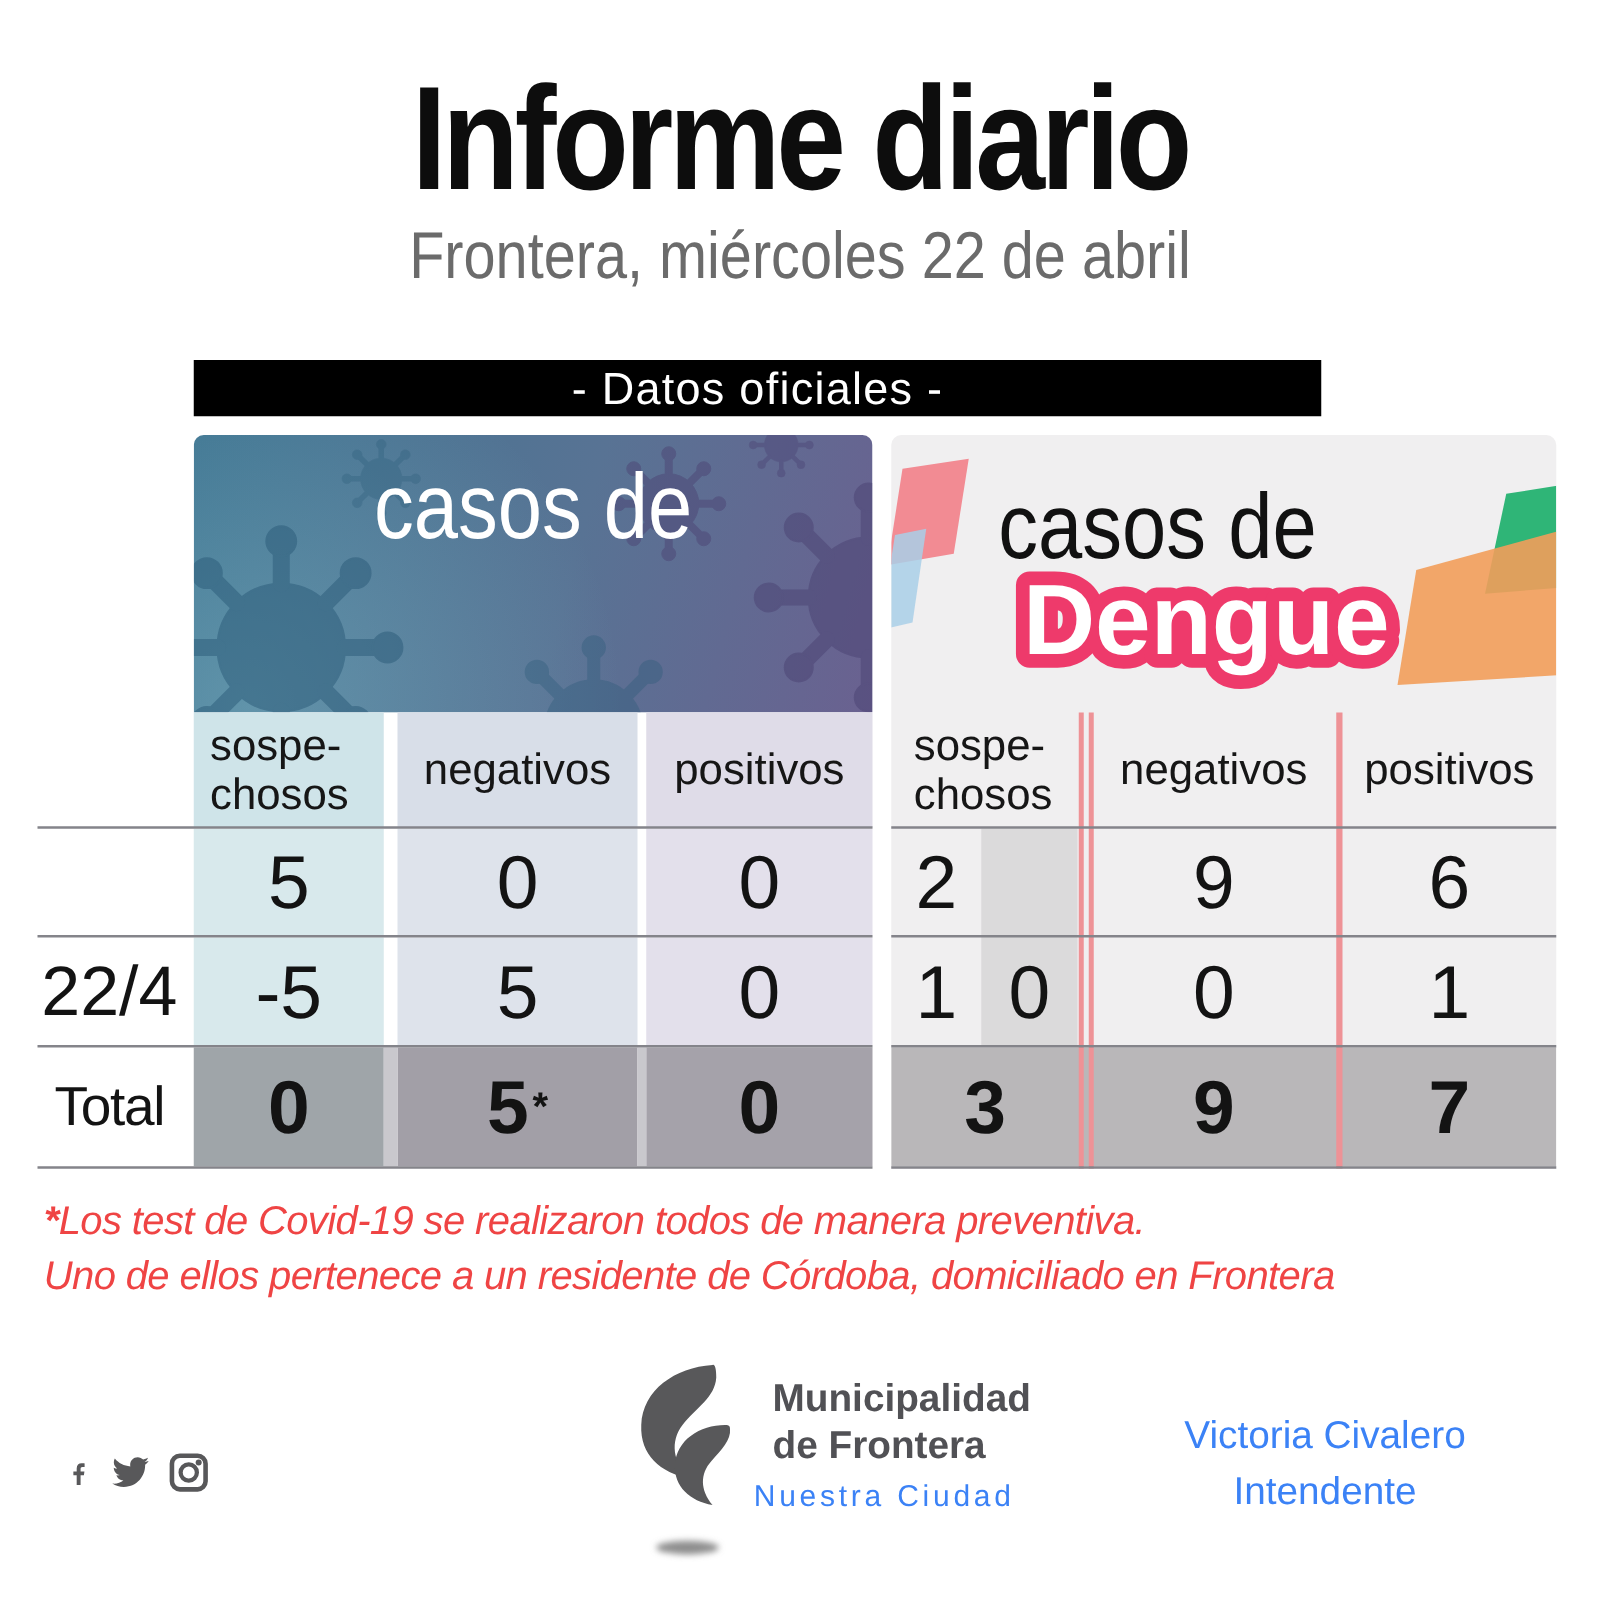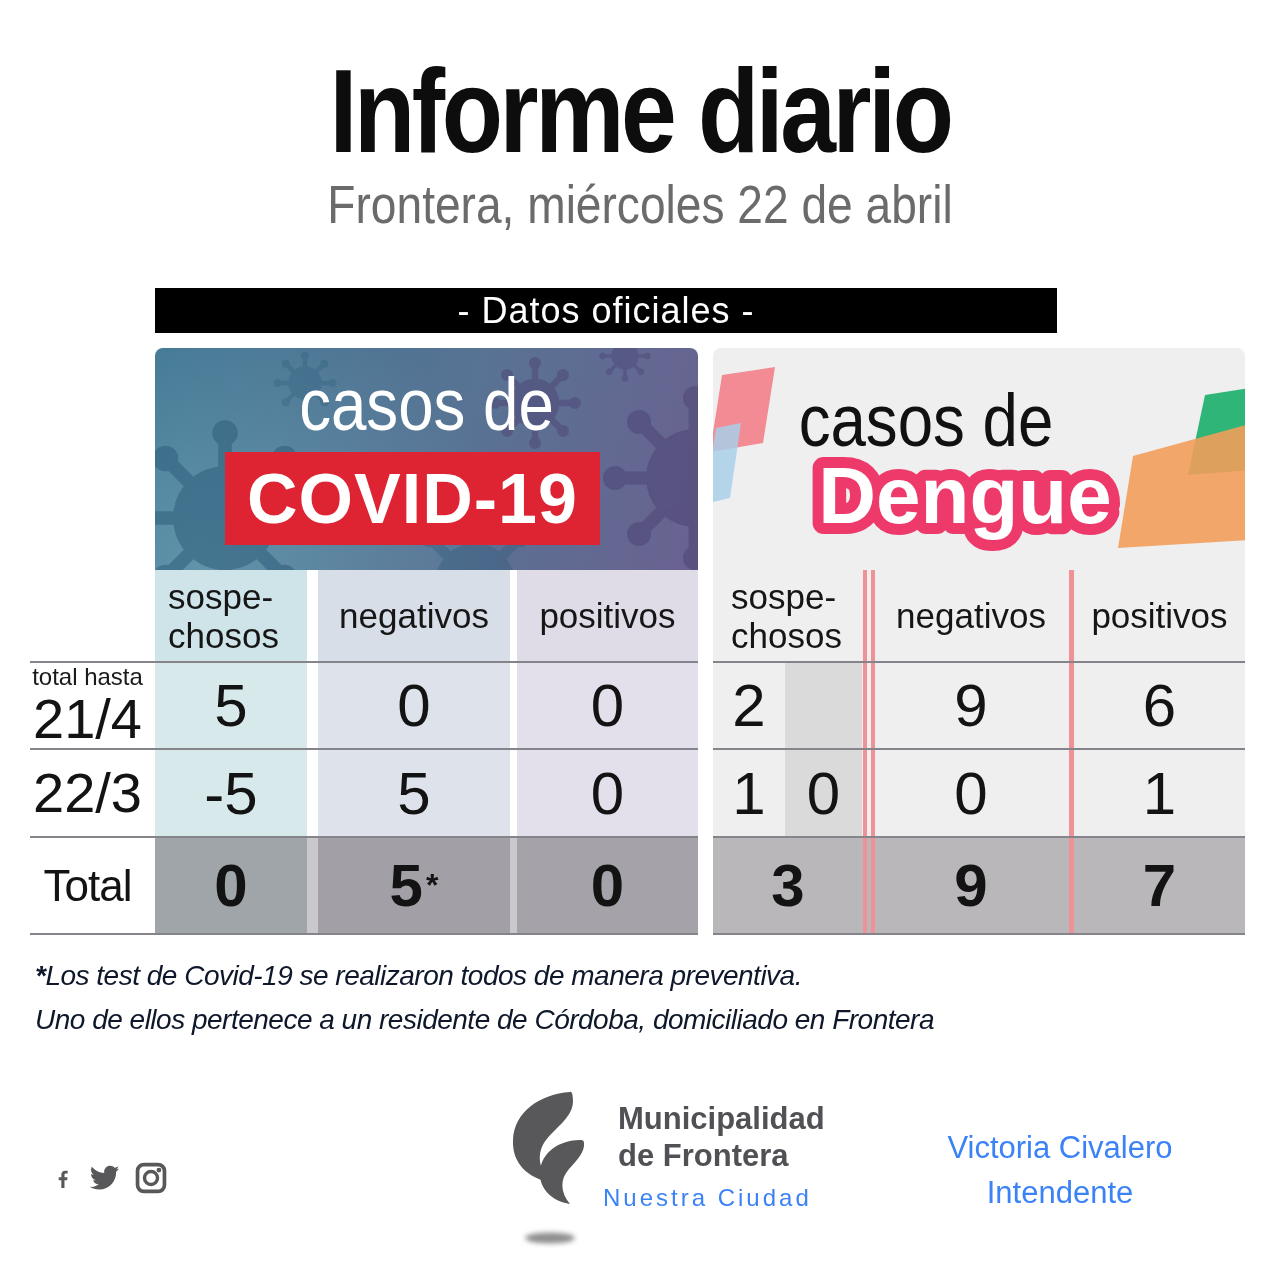--- a/index.html
+++ b/index.html
@@ -58,21 +58,21 @@
   
   .lab{left:20px;width:135px;flex-direction:column;line-height:1;}
   .lab-small{font-size:24px;color:#1a1a1a;margin-bottom:2px;}
   .lab-big{font-size:56px;} .lab-total{font-size:44px;font-weight:normal;letter-spacing:-1px;text-align:right;}
   
   .hline{position:absolute;height:2px;background:#84848a;}
   .hl-covid{left:30px;width:668px;} .hl-dengue{left:713px;width:532px;}
   .y1{top:661px;} .y2{top:748px;} .y3{top:836px;} .y4{top:933px;}
 
   
-  .footnote{left:35px;top:954px;font-style:italic;font-size:28px;line-height:44px;color:#0f172a;
+  .footnote{left:35px;top:954px;font-style:italic;font-size:32px;line-height:44px;color:#ef4444;
             letter-spacing:-0.5px;}
   .fn-marker{font-weight:bold;}
 
   
   .social{left:52px;top:1160px;display:flex;gap:12px;align-items:center;color:#58585a;}
   .website{left:192px;top:1170px;font-size:23px;letter-spacing:1px;color:#525256;font-weight:bold;}
   .muni{left:603px;top:1100px;color:#515155;line-height:1.2;}
   .muni-l1,.muni-l2{font-size:31px;font-weight:bold;margin-left:15px;}
   .muni-tag{font-size:24px;letter-spacing:3px;margin-top:10px;color:#3b82f6;}
   .official{left:910px;top:1126px;width:300px;text-align:center;font-size:31px;color:#3b82f6;line-height:1.45;}
@@ -117,21 +117,20 @@
         <use href="#virus" opacity=".35" transform="translate(320,235) scale(1.3)"></use>
         <use href="#virus" opacity=".3" transform="translate(150,35) scale(.55)"></use>
       </g>
       <g fill="#4d4575" stroke="#4d4575">
         <use href="#virus" opacity=".55" transform="translate(540,130) scale(1.6)"></use>
         <use href="#virus" opacity=".5" transform="translate(380,55) scale(.8)"></use>
         <use href="#virus" opacity=".45" transform="translate(470,8) scale(.45)"></use>
       </g>
     </svg>
     <div class="covid-casos">casos de</div>
-    <div class="covid-badge">COVID-19</div>
   </div>
 
   <div class="cell c1 rh bg-h1 hdr hdr-left">sospe-
 chosos</div>
   <div class="cell c2 rh bg-h2 hdr">negativos</div>
   <div class="cell c3 rh bg-h3 hdr">positivos</div>
 
   <div class="cell c1 r1 bg-d1 val">5</div>
   <div class="cell c2 r1 bg-d2 val">0</div>
   <div class="cell c3 r1 bg-d3 val">0</div>
@@ -142,25 +141,21 @@
 
   <div class="cell c1 rt bg-t1 val tot">0</div>
   <div class="cell c2 rt bg-t2 val tot">
     <span>5</span>
       <span class="ast">*</span>
   </div>
   <div class="cell c3 rt bg-t3 val tot">0</div>
   <div class="gapt g1"></div>
   <div class="gapt g2"></div>
 
-  <div class="cell lab r1">
-    <div class="lab-small">total hasta</div>
-    <div class="lab-big">21/4</div>
-  </div>
-  <div class="cell lab r2 lab-big">22/3</div>
+  <div class="cell lab r2 lab-big">22/4</div>
   <div class="cell lab rt lab-total">Total</div>
 
   <div class="abs dengue-panel">
     <svg class="dengue-decor" width="532" height="222" viewBox="0 0 532 222">
       <polygon points="9,27 62,19 50,95 -3,104" fill="#f28b93"></polygon>
       <polygon points="3,80 28,75 17,150 -9,156" fill="#a9cfe8" opacity=".85"></polygon>
       <polygon points="492,47 537,40 537,122 475,127" fill="#2fb577"></polygon>
       <polygon points="420,108 537,76 537,192 405,200" fill="#f29d5a" opacity=".9"></polygon>
     </svg>
     <div class="dengue-casos">casos de</div>

